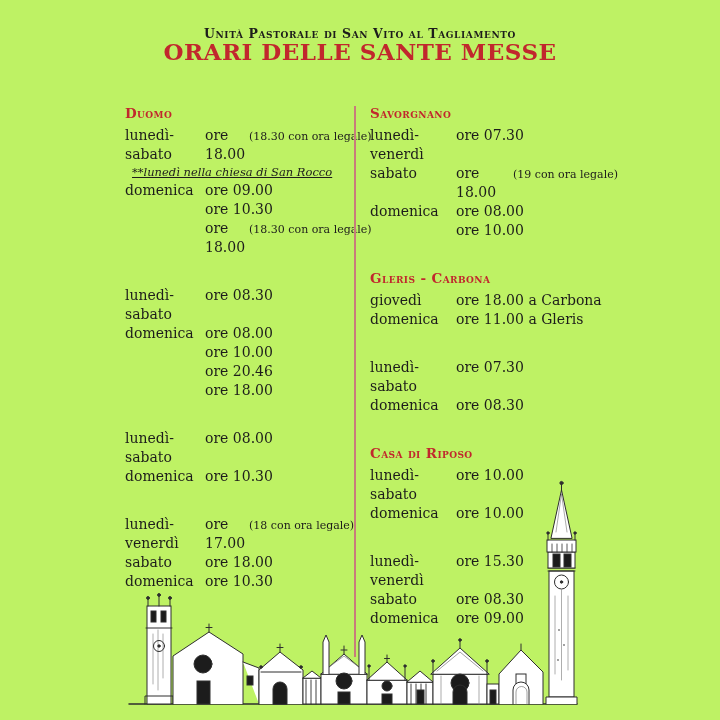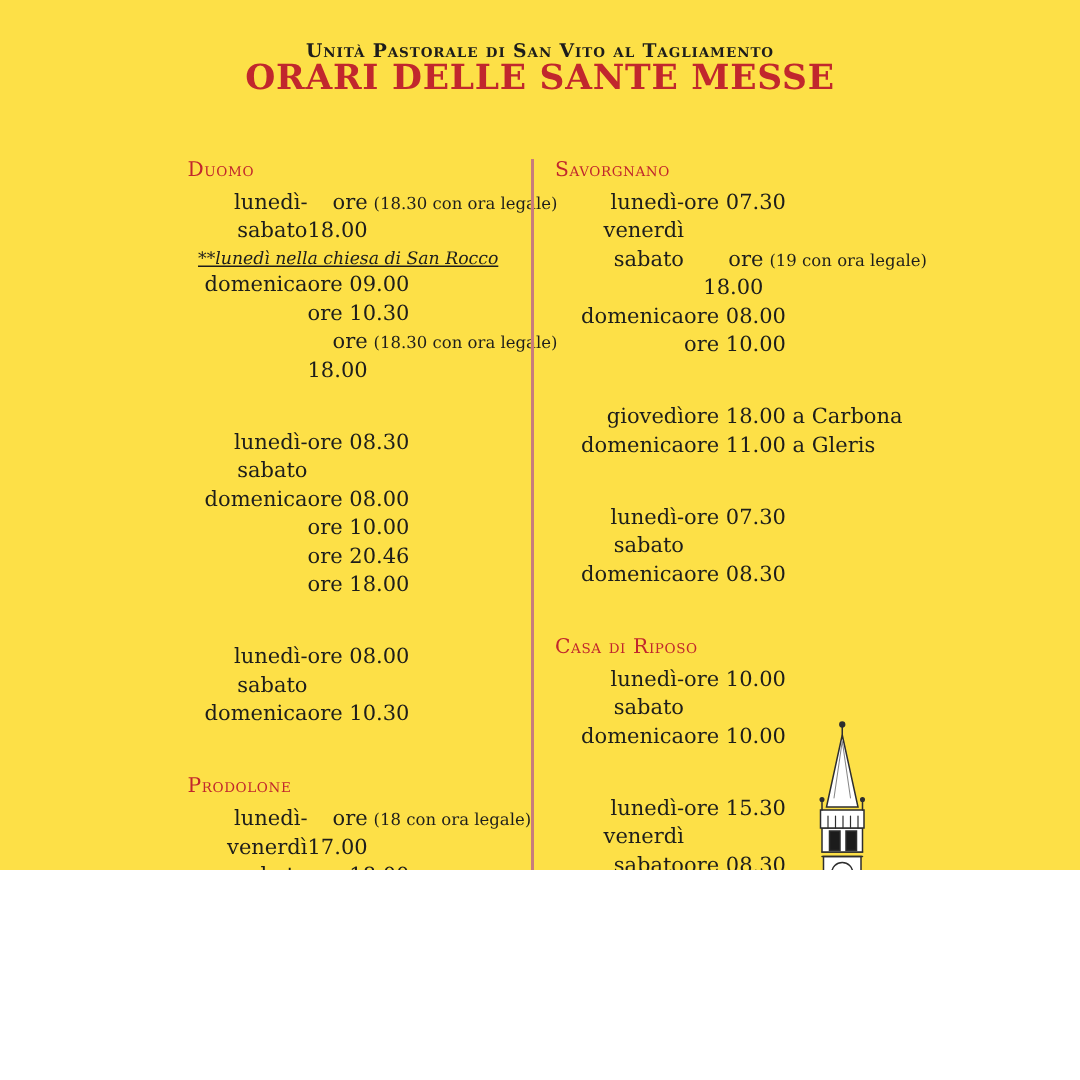--- a/index.html
+++ b/index.html
@@ -1,38 +1,38 @@
 <!DOCTYPE html>
 <html style="--accent: #c1272d; --text: #1d1d1b; --divider: #c87c7c;"><head>
 <meta charset="utf-8">
 <style>
   html,body{margin:0;padding:0;background:#fff;}
   .page{
-    position:relative;width:720px;height:580px;background:#fde047;overflow:hidden;
+    position:relative;width:720px;height:720px;background:#bef264;overflow:hidden;
     font-family:"DejaVu Serif","Liberation Serif",serif;color:var(--text,#1d1d1b);
   }
   .subtitle{
     position:absolute;top:26px;left:0;right:0;text-align:center;
     font-size:12.5px;font-weight:bold;font-variant:small-caps;letter-spacing:.6px;
     color:var(--text,#1d1d1b);
   }
   .title{
     position:absolute;top:38px;left:0;right:0;text-align:center;margin:0;
     font-size:23px;font-weight:bold;letter-spacing:.5px;color:var(--accent,#c1272d);
   }
   .content{position:absolute;left:125px;top:104px;display:flex;}
   .col-left{width:229px;flex:none;}
   .divider{width:2px;flex:none;background:var(--divider,#c87c7c);align-self:stretch;margin-top:2px;}
   .col-right{width:248px;flex:none;margin-left:14px;}
   .section{margin:0 0 29px 0;}
   .section-title{
-    margin:0 0 4px 0;font-size:13.5px;line-height:18px;font-weight:normal;
+    margin:0 0 4px 0;font-size:13.5px;line-height:18px;font-weight:bold;
     color:var(--accent,#c1272d);font-variant:small-caps;letter-spacing:.4px;
   }
-  .row{display:flex;align-items:baseline;font-size:14px;line-height:19px;text-align:right;}
+  .row{display:flex;align-items:baseline;font-size:14px;line-height:19px;}
   .day{flex:none;width:80px;}
   .col-right .day{width:86px;}
   .note{font-size:11px;margin-left:4px;white-space:nowrap;}
   .footnote{font-size:11.5px;font-style:italic;line-height:17px;padding-left:7px;text-decoration:underline;}
   .skyline{position:absolute;left:115px;top:478px;}
 </style>
 </head>
 <body>
 
 <div class="page">
@@ -90,21 +90,20 @@
           <div class="row">
             <span class="day">lunedì-sabato</span>
             <span class="time">ore 08.00</span>
           </div>
           <div class="row">
             <span class="day">domenica</span>
             <span class="time">ore 10.30</span>
           </div>
         </section>
         <section class="section">
-          <h2 class="section-title">Prodolone</h2>
           <div class="row">
             <span class="day">lunedì-venerdì</span>
             <span class="time">ore 17.00</span>
             <span class="note">(18 con ora legale)</span>
           </div>
           <div class="row">
             <span class="day">sabato</span>
             <span class="time">ore 18.00</span>
           </div>
           <div class="row">
@@ -129,20 +128,21 @@
           <div class="row">
             <span class="day">domenica</span>
             <span class="time">ore 08.00</span>
           </div>
           <div class="row">
             <span class="day"></span>
             <span class="time">ore 10.00</span>
           </div>
         </section>
         <section class="section">
+          <h2 class="section-title">Gleris - Carbona</h2>
           <div class="row">
             <span class="day">giovedì</span>
             <span class="time">ore 18.00 a Carbona</span>
           </div>
           <div class="row">
             <span class="day">domenica</span>
             <span class="time">ore 11.00 a Gleris</span>
           </div>
         </section>
         <section class="section">

